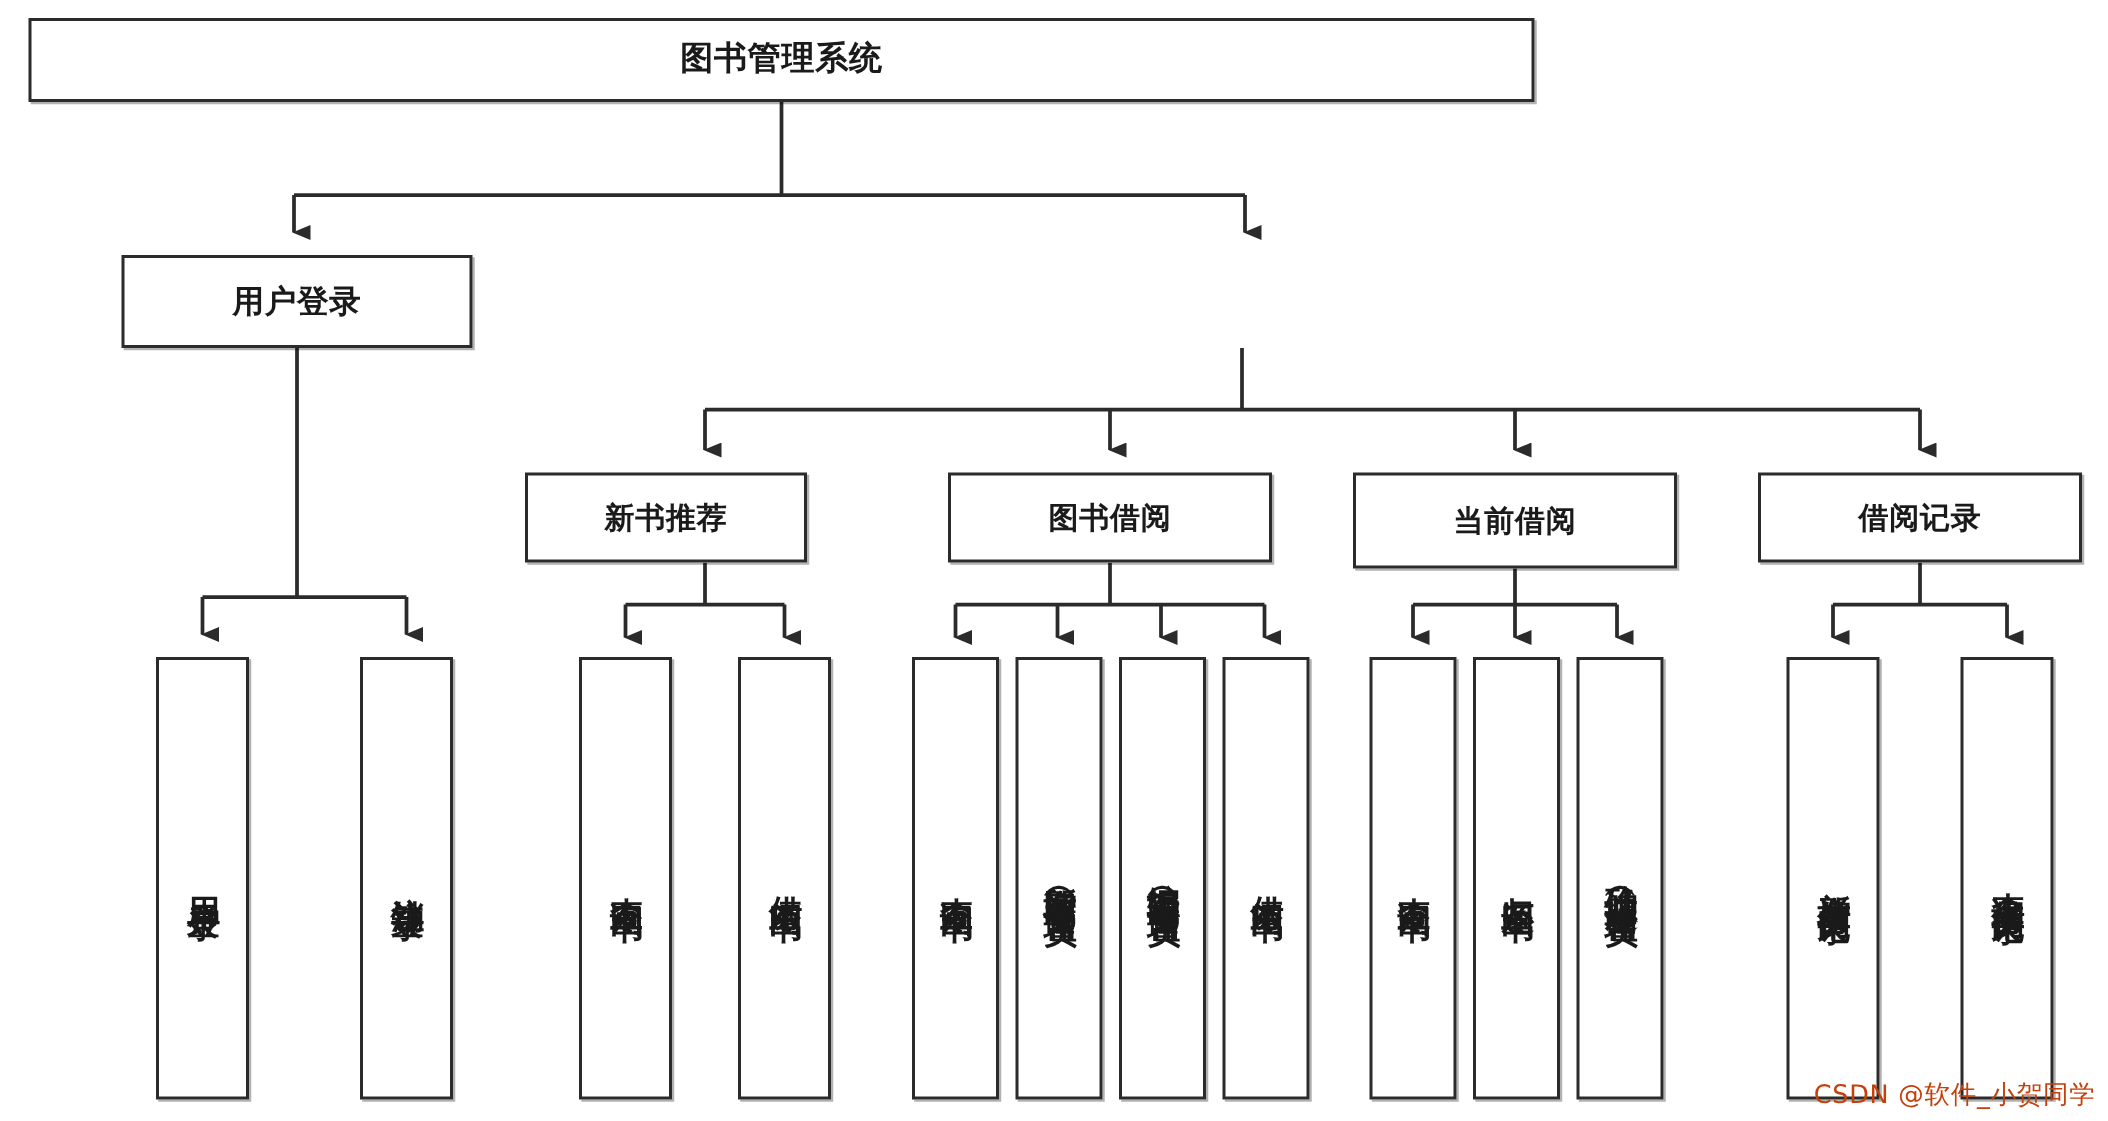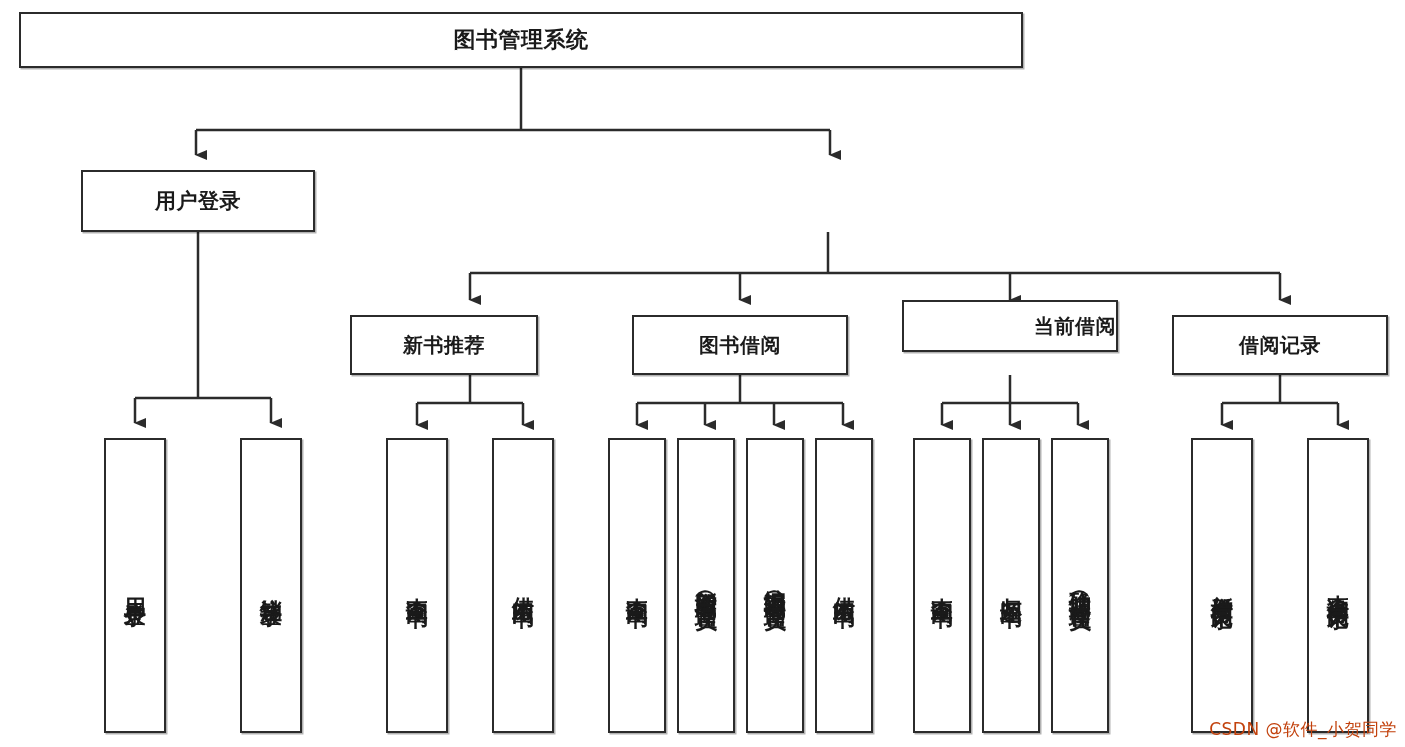--- a/index.html
+++ b/index.html
@@ -134,21 +134,21 @@
   <div class="node level2" style="left:81px; top:170px; width:234px; height:62px;">
     <span class="label">用户登录</span>
   </div>
 
   <div class="node level3" style="left:350px; top:315px; width:188px; height:60px;text-align:center;">
     <span class="label">新书推荐</span>
   </div>
   <div class="node level3" style="left:632px; top:315px; width:216px; height:60px;">
     <span class="label">图书借阅</span>
   </div>
-  <div class="node level3" style="left:902px; top:300px; width:216px; height:52px;justify-content:flex-end;">
+  <div class="node level3" style="left:902px; top:315px; width:216px; height:64px;">
     <span class="label">当前借阅</span>
   </div>
   <div class="node level3" style="left:1172px; top:315px; width:216px; height:60px;">
     <span class="label">借阅记录</span>
   </div>
 
   <div class="node leaf" style="left:104px; top:438px; width:62px; height:295px;">
     <span class="label">用户登录</span>
   </div>
   <div class="node leaf" style="left:240px; top:438px; width:62px; height:295px;">

